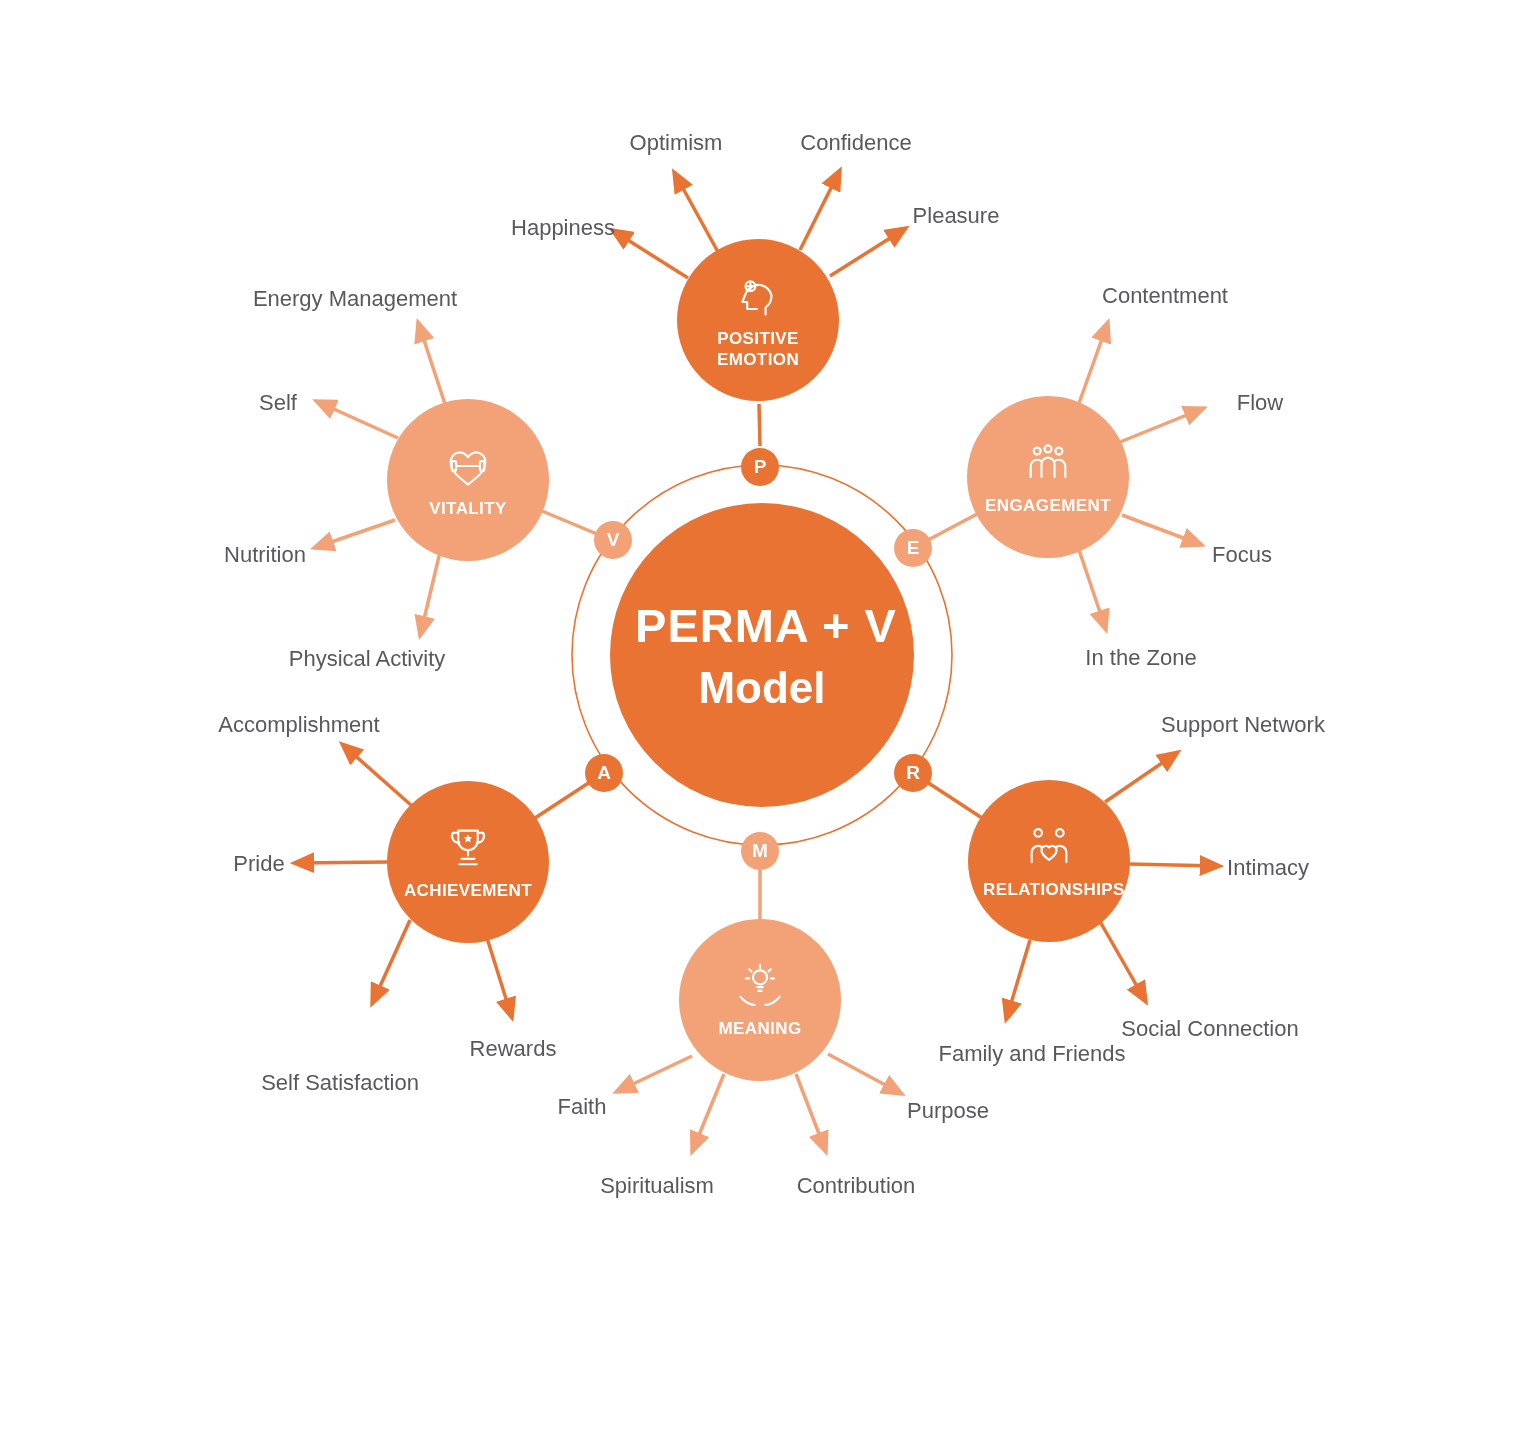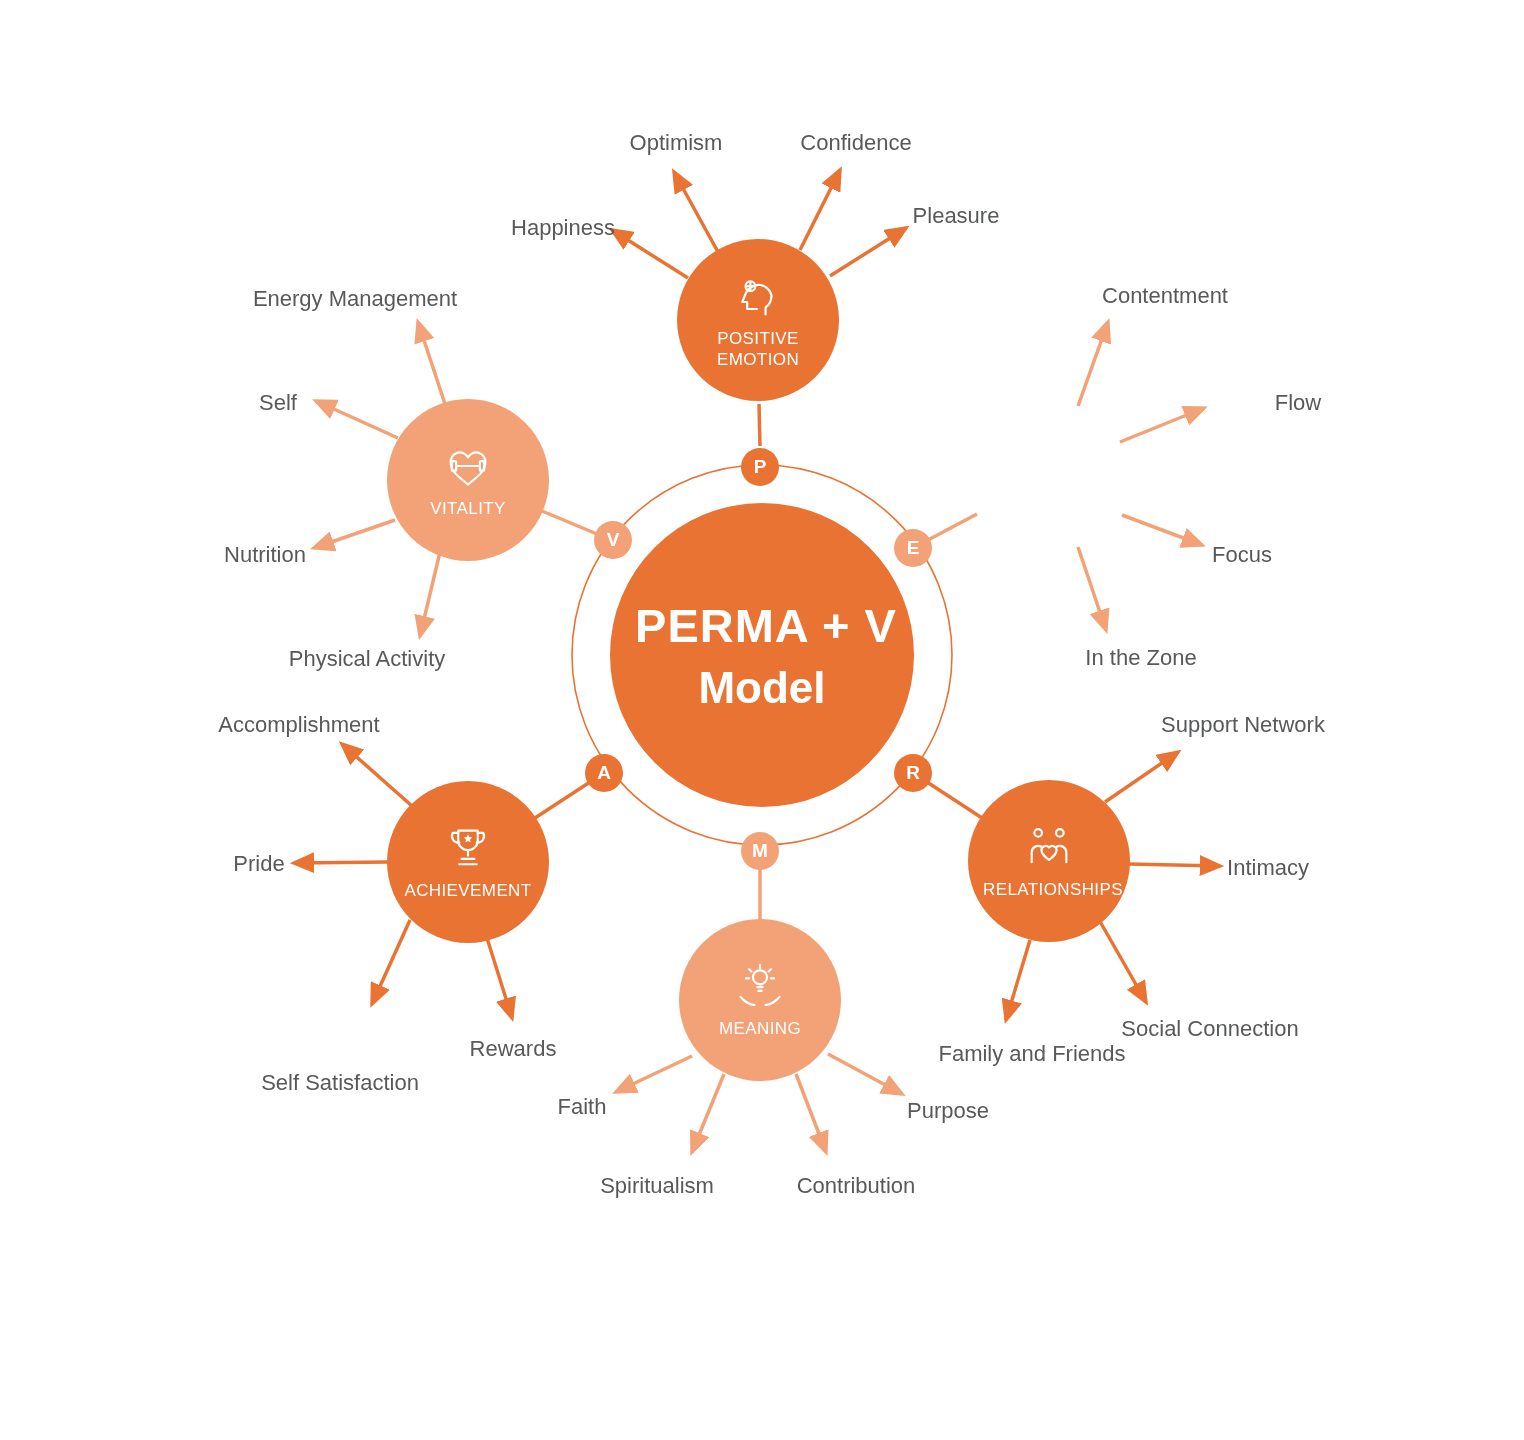--- a/index.html
+++ b/index.html
@@ -17,21 +17,21 @@
   .center-line1{font-size:47px;font-weight:bold;letter-spacing:1px;margin-left:8px;}
   .center-line2{font-size:44px;font-weight:bold;margin-top:10px;text-align:right;}
   
   .node{
     position:absolute;width:162px;height:162px;border-radius:50%;
     transform:translate(-50%,-50%);display:flex;flex-direction:column;
     align-items:center;justify-content:center;text-align:center;color:#fff;z-index:4;
   }
   .dark{background:#E87332;}
   .light{background:#F2A276;justify-content:center;}
-  .node-label{font-weight:normal;font-size:17px;line-height:1.25;letter-spacing:.4px;max-width:132px;}
+  .node-label{font-weight:bold;font-size:17px;line-height:1.25;letter-spacing:.4px;max-width:132px;}
   .node-icon{width:52px;height:52px;fill:none;stroke:#fff;stroke-width:2;
     stroke-linecap:round;stroke-linejoin:round;margin-bottom:6px;}
   
   .badge{
     position:absolute;width:38px;height:38px;border-radius:50%;
     transform:translate(-50%,-50%);display:flex;align-items:center;justify-content:center;
     color:#fff;font-weight:bold;font-size:19px;z-index:5;
   }
   
   .spoke-label{
@@ -127,20 +127,31 @@
 
   <div class="node dark" style="left:758px;top:320px">
     <svg class="node-icon" viewBox="0 0 48 48">
       <path d="M31 41v-6.5c3.5-2.5 5.5-6.5 5.5-11A12.5 12.5 0 0 0 13 21l-3.5 8.5H14V36h9"></path>
       <circle cx="17" cy="15" r="4.5"></circle>
       <path d="M17 12.2v5.6M14.2 15h5.6"></path>
     </svg>
     <div class="node-label">POSITIVE EMOTION</div>
   </div>
 
+  <div class="node light" style="left:1048px;top:477px">
+    <svg class="node-icon" viewBox="0 0 48 48">
+      <circle cx="14" cy="13" r="3.2"></circle>
+        <circle cx="24" cy="11" r="3.2"></circle>
+        <circle cx="34" cy="13" r="3.2"></circle>
+      <path d="M8 37V27a6 6 0 0 1 6-6c1.6 0 3 .6 4.1 1.6"></path>
+      <path d="M40 37V27a6 6 0 0 0-6-6c-1.6 0-3 .6-4.1 1.6"></path>
+      <path d="M18 37V25a6 6 0 0 1 12 0v12"></path>
+    </svg>
+    <div class="node-label">ENGAGEMENT</div>
+  </div>
 
   <div class="node dark" style="left:1049px;top:861px">
     <svg class="node-icon" viewBox="0 0 48 48">
       <circle cx="14" cy="11" r="3.5"></circle>
         <circle cx="34" cy="11" r="3.5"></circle>
       <path d="M8 38v-9a6 6 0 0 1 9-5.2"></path>
       <path d="M40 38v-9a6 6 0 0 0-9-5.2"></path>
       <path d="M24 36c-4.5-3.6-7-5.8-7-9a4 4 0 0 1 7-2.6A4 4 0 0 1 31 27c0 3.2-2.5 5.4-7 9z"></path>
     </svg>
     <div class="node-label">RELATIONSHIPS</div>
@@ -175,21 +186,21 @@
     </svg>
     <div class="node-label">VITALITY</div>
   </div>
 
   <div class="spoke-label" style="left:676px;top:143px">Optimism</div>
   <div class="spoke-label" style="left:856px;top:143px">Confidence</div>
   <div class="spoke-label" style="left:563px;top:228px">Happiness</div>
   <div class="spoke-label" style="left:956px;top:216px">Pleasure</div>
 
   <div class="spoke-label" style="left:1165px;top:296px">Contentment</div>
-  <div class="spoke-label" style="left:1298px;top:403px">Flow</div>
+  <div class="spoke-label" style="left:1260px;top:403px">Flow</div>
   <div class="spoke-label" style="left:1242px;top:555px">Focus</div>
   <div class="spoke-label" style="left:1141px;top:658px">In the Zone</div>
 
   <div class="spoke-label" style="left:1243px;top:725px">Support Network</div>
   <div class="spoke-label" style="left:1268px;top:868px">Intimacy</div>
   <div class="spoke-label" style="left:1210px;top:1029px">Social Connection</div>
   <div class="spoke-label" style="left:1032px;top:1054px">Family and Friends</div>
 
   <div class="spoke-label" style="left:582px;top:1107px">Faith</div>
   <div class="spoke-label" style="left:657px;top:1186px">Spiritualism</div>

